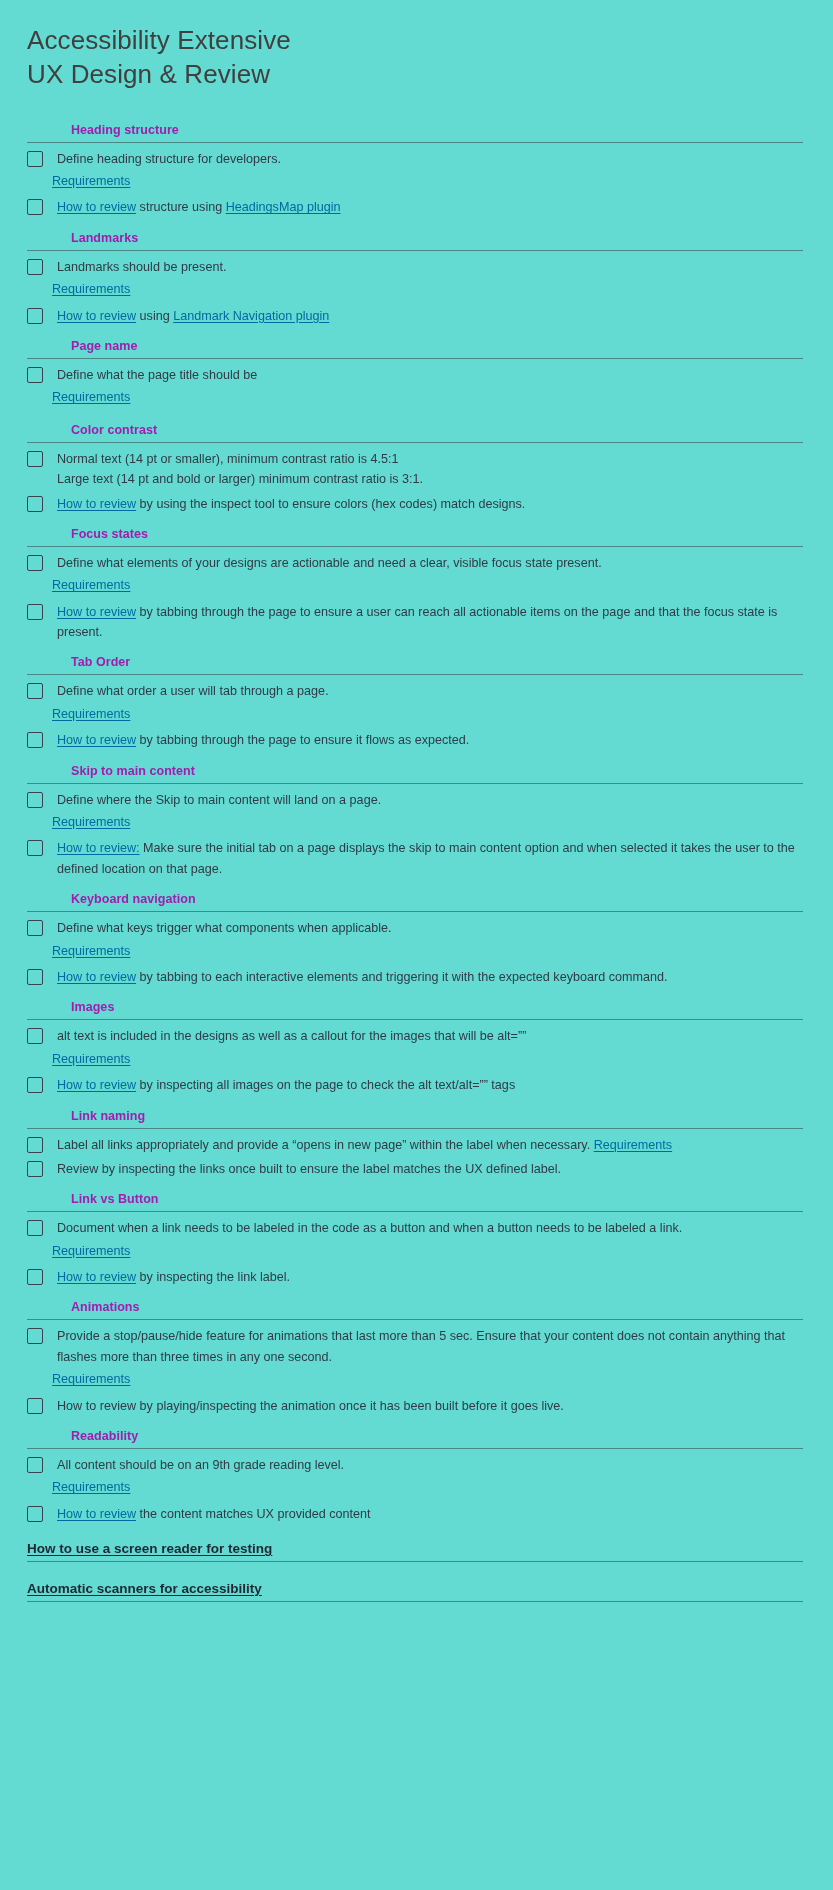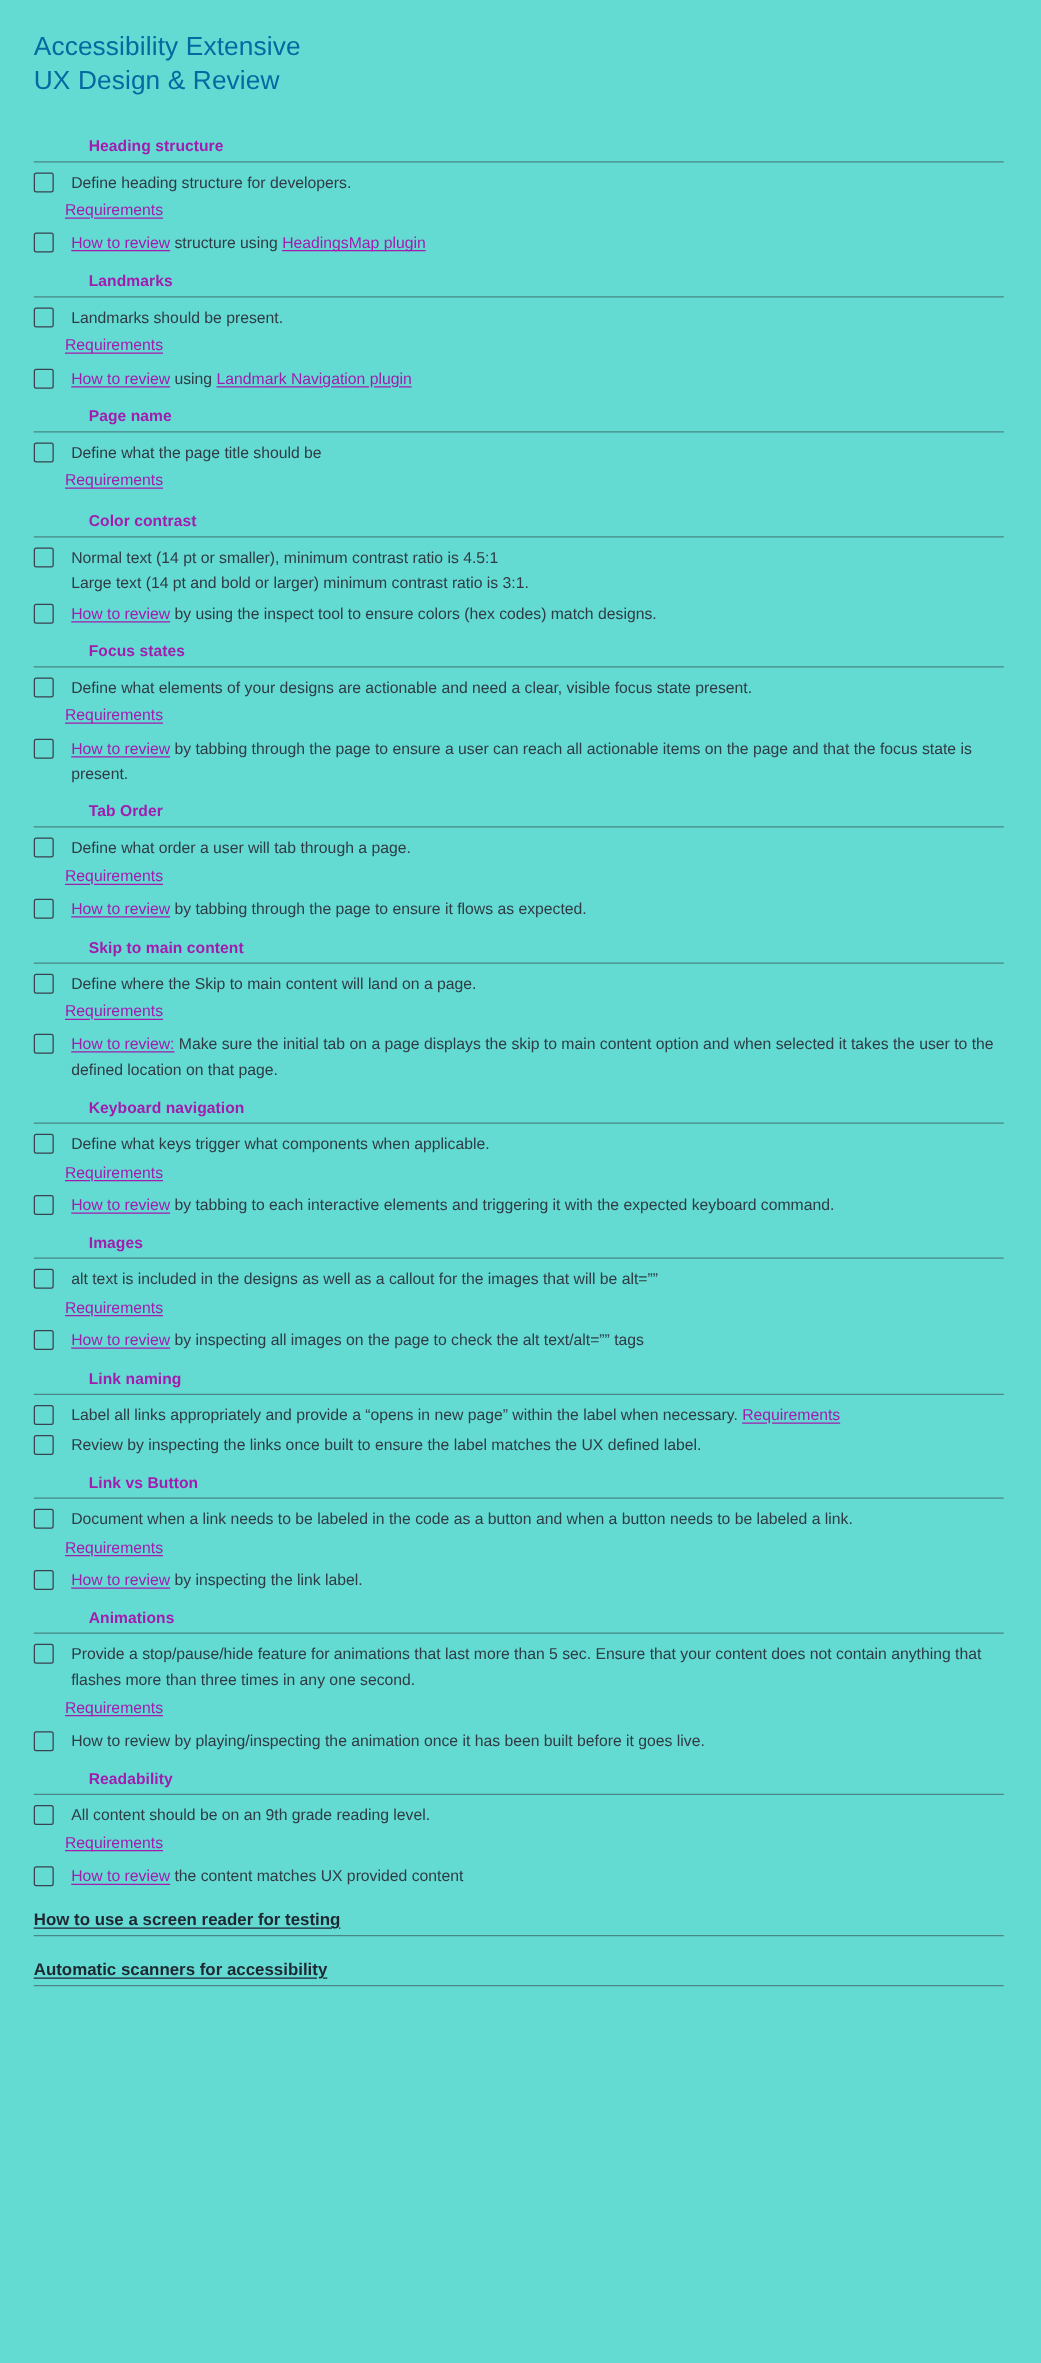--- a/index.html
+++ b/index.html
@@ -15,23 +15,23 @@
   }
   .page {
     width: 833px;
     box-sizing: border-box;
     padding: 24px 30px 40px 27px;
   }
   .title-block {
     margin: 0 0 22px 0;
   }
   .title-line {
-    font-size: 21px;
+    font-size: 26px;
     font-weight: 400;
-    color: #0369a1;
+    color: #404040;
     line-height: 1.30;
     letter-spacing: 0.1px;
     white-space: nowrap;
   }
   .section {
     margin: 0 0 2px 0;
   }
   .section-head {
     font-size: 12.5px;
     font-weight: bold;
@@ -81,21 +81,21 @@
     color: #2f3b45;
     flex: 1 1 auto;
     padding-top: 0px;
   }
   .sub {
     margin: -2px 0 6px 25px;
     font-size: 12.6px;
     line-height: 1.62;
   }
   a.ln, .ln {
-    color: #a21caf;
+    color: #0369a1;
     text-decoration: underline;
     text-underline-offset: 1.5px;
     cursor: pointer;
   }
   .u { text-underline-offset: 1.5px; }
 </style>
 </head>
 <body>
 
 <div class="page">

